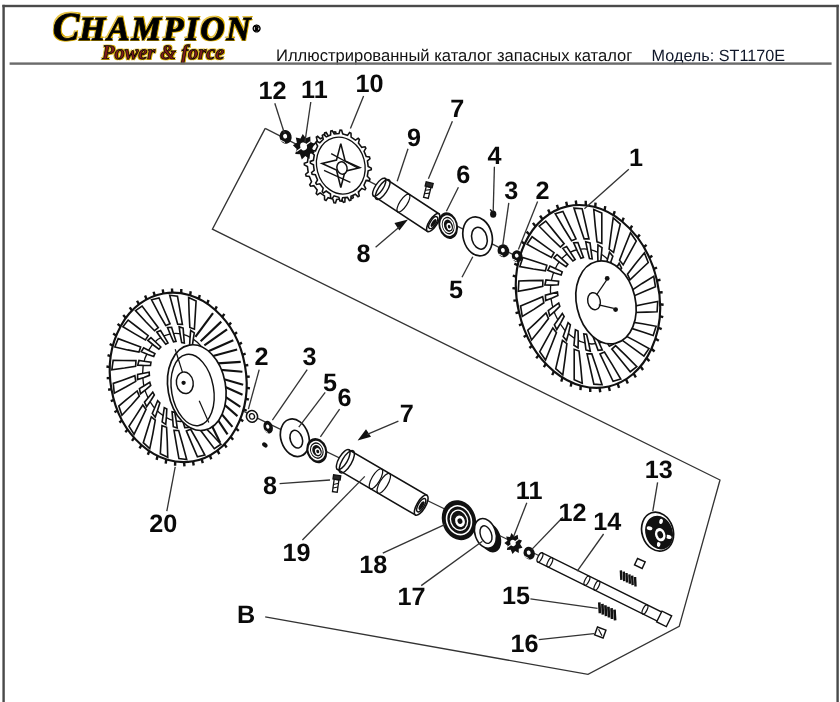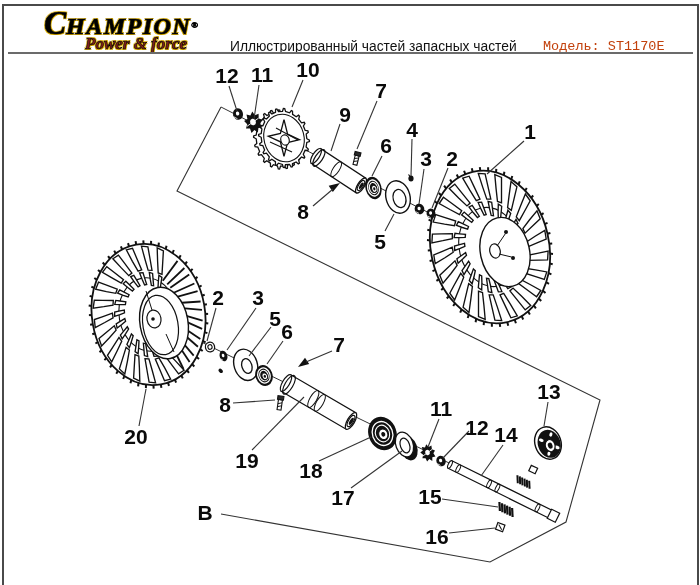--- a/index.html
+++ b/index.html
@@ -1,31 +1,31 @@
 <!DOCTYPE html>
 <html><head><meta charset="utf-8"><style>
 html,body{margin:0;padding:0;background:#fff;width:700px;height:585px;overflow:hidden}
 #page{position:absolute;left:2px;top:4px;width:693px;height:590px;border:2px solid #4a4a4a;border-bottom:none;background:#fff}
 .logo{position:absolute;left:44px;top:6.5px;font-family:"Liberation Serif",serif;font-weight:bold;font-style:italic;color:#000;white-space:nowrap;line-height:1;-webkit-text-stroke:0.7px #000;
 text-shadow:1px 1px 0 #d9ac00,-1px -1px 0 #e8c64a,1px -1px 0 #d9ac00,-1px 1px 0 #d9ac00;}
 .logo .c{font-size:33px}
-.logo .rest{font-size:24px;letter-spacing:1.5px}
+.logo .rest{font-size:28px;letter-spacing:1.5px}
 .logo sup{font-size:9px;text-shadow:none;letter-spacing:0}
 .pf{position:absolute;left:85px;top:35px;font-family:"Liberation Serif",serif;font-weight:bold;font-style:italic;font-size:17px;color:#7f1d1d;line-height:1;-webkit-text-stroke:0.6px #000;
 text-shadow:1px 1px 0 #d9ac00,-1px -1px 0 #e8c64a,1px -1px 0 #d9ac00,-1px 1px 0 #d9ac00;}
 .title{position:absolute;left:230px;top:38.5px;font-family:"Liberation Sans",sans-serif;font-size:13.8px;color:#111}
-.model{position:absolute;left:543px;top:39px;font-family:Liberation Mono, monospace;font-size:13.5px;color:#c2410c}
+.model{position:absolute;left:543px;top:39px;font-family:Liberation Sans, sans-serif;font-size:13.5px;color:#0f172a}
 .rule{position:absolute;left:8px;top:51.5px;width:685px;height:0;border-top:2px solid #6b6b6b}
 svg{position:absolute;left:0;top:0}
 </style></head>
 <body>
 <div id="page"></div>
 <div class="logo"><span class="c">C</span><span class="rest">HAMPION</span><sup>®</sup></div>
 <div class="pf">Power &amp; force</div>
-<div class="title">Иллюстрированный частей запасных частей</div>
+<div class="title">Иллюстрированный каталог запасных каталог</div>
 <div class="model">Модель: ST1170E</div>
 <div class="rule"></div>
 <svg width="700" height="585" viewBox="0 0 700 585">
 <polyline points="221,107 177,191 600,400 566,522 490,562 221,514" style="fill:none;stroke:#333;stroke-width:1.1"></polyline>
 <line x1="221.0" y1="107.0" x2="502.0" y2="250.0" stroke="#333" stroke-width="1.0"></line>
 <line x1="160.0" y1="322.0" x2="428.0" y2="452.0" stroke="#333" stroke-width="1.0"></line>
 <line x1="443.0" y1="460.0" x2="556.0" y2="516.0" stroke="#333" stroke-width="1.0"></line>
 <line x1="547.2" y1="233.8" x2="550.4" y2="233.1" stroke="#111" stroke-width="2.0"></line>
     <line x1="549.0" y1="243.7" x2="552.2" y2="243.5" stroke="#111" stroke-width="2.0"></line>
     <line x1="549.7" y1="253.6" x2="553.0" y2="253.9" stroke="#111" stroke-width="2.0"></line>

